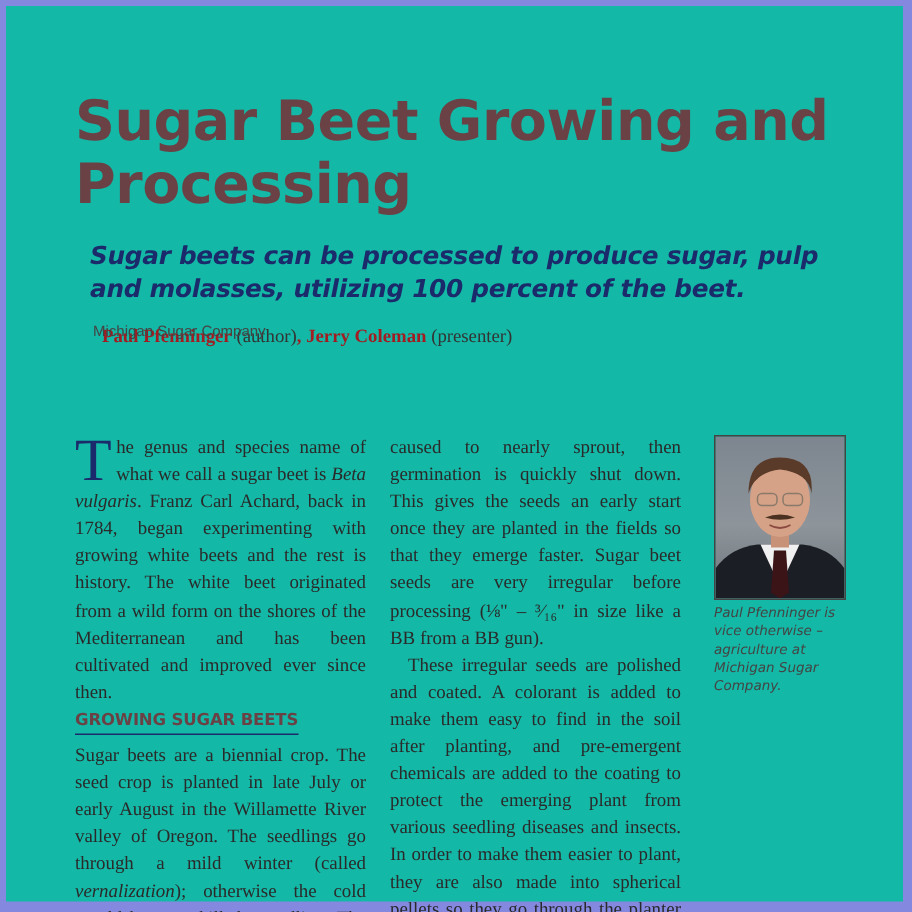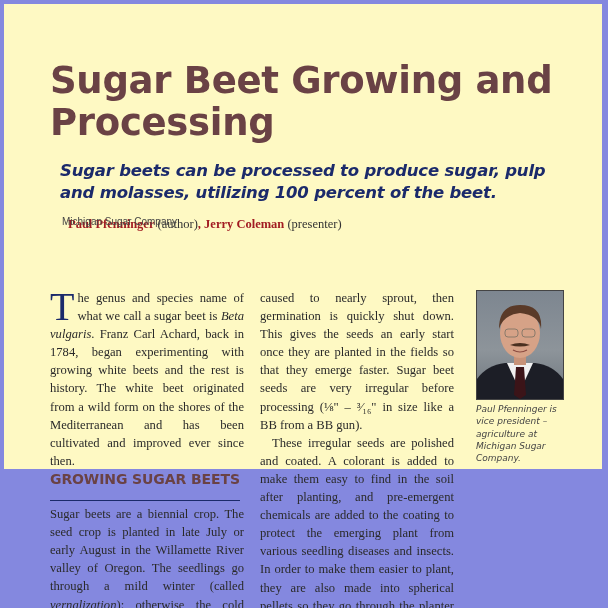--- a/index.html
+++ b/index.html
@@ -1,22 +1,22 @@
 <!DOCTYPE html>
 <html><head>
 <meta charset="utf-8">
 <style>
   html, body { margin:0; padding:0; }
   body {
     width:608px; height:608px; overflow:hidden; position:relative;
     background:#8488df;
   }
   .page {
-    position:absolute; left:4px; top:4px; width:598px; height:465px;
-    background:#fef9c3; overflow:visible;
+    position:absolute; left:4px; top:4px; width:598px; height:597px;
+    background:#14b8a6; overflow:visible;
   }
   .title {
     position:absolute; left:46px; top:56px; width:520px;
     font-family:"DejaVu Sans", sans-serif; font-weight:bold;
     font-size:37px; line-height:42px; color:#6a4245; letter-spacing:-0.3px;
     margin:0;
   }
   .subtitle {
     position:absolute; left:46px; top:146px; width:500px;
     font-family:"DejaVu Sans", sans-serif; font-weight:bold; font-style:italic;
@@ -38,24 +38,24 @@
   }
   .col p { margin:0; }
   .col1 { left:46px; top:285px; }
   .col2 { left:256px; top:285px; }
   .dropcap {
     float:left; font-family:"Liberation Serif", serif; font-size:40px;
     line-height:32px; color:#1b2a6b; margin:2px 3px 0 0;
   }
   .indent { text-indent:12px; }
   .section-head {
-    font-family:"DejaVu Sans", sans-serif; font-weight:bold; font-size:14px;
+    font-family:"DejaVu Sans", sans-serif; font-weight:bold; font-size:11px;
     color:#6a4245; letter-spacing:-0.1px;
     display:inline-block; border-bottom:1.5px solid #1b2a6b;
-    padding-bottom:12px; margin:0 0 4px 0; text-align:left;
+    padding-bottom:0; margin:0 0 4px 0; text-align:left;
   }
   .photo {
     position:absolute; left:472px; top:286px; width:86px; height:108px;
     background:linear-gradient(180deg,#7d8690 0%,#8d949a 55%,#6d757c 100%);
     border:1px solid #444; overflow:hidden;
   }
   .caption {
     position:absolute; left:472px; top:399px; width:96px;
     font-family:"DejaVu Sans", sans-serif; font-style:italic; font-size:9px;
     line-height:12.3px; color:#444; margin:0;
@@ -96,14 +96,14 @@
       <rect x="37" y="58" width="12" height="16" fill="#c79278"></rect>
       <ellipse cx="43" cy="42" rx="20" ry="25" fill="#d6a287"></ellipse>
       <path d="M22 38 Q22 14 43 14 Q66 14 64 38 Q62 24 43 22 Q26 24 22 38 Z" fill="#5a3a28"></path>
       <rect x="28" y="38" width="13" height="8" rx="3" fill="none" stroke="#8a7a6a" stroke-width="1"></rect>
       <rect x="45" y="38" width="13" height="8" rx="3" fill="none" stroke="#8a7a6a" stroke-width="1"></rect>
       <path d="M33 54 Q43 50 53 54 Q43 57 33 54 Z" fill="#4a3020"></path>
       <path d="M36 59 Q43 63 50 59" stroke="#8a4a40" stroke-width="1.2" fill="none"></path>
     </svg>
   </div>
 
-  <p class="caption">Paul Pfenninger is vice president – agriculture at Michigan Sugar Company.</p>
+  <p class="caption">Paul Pfenninger is vice otherwise – agriculture at Michigan Sugar Company.</p>
 </div>
 
 </body></html>

